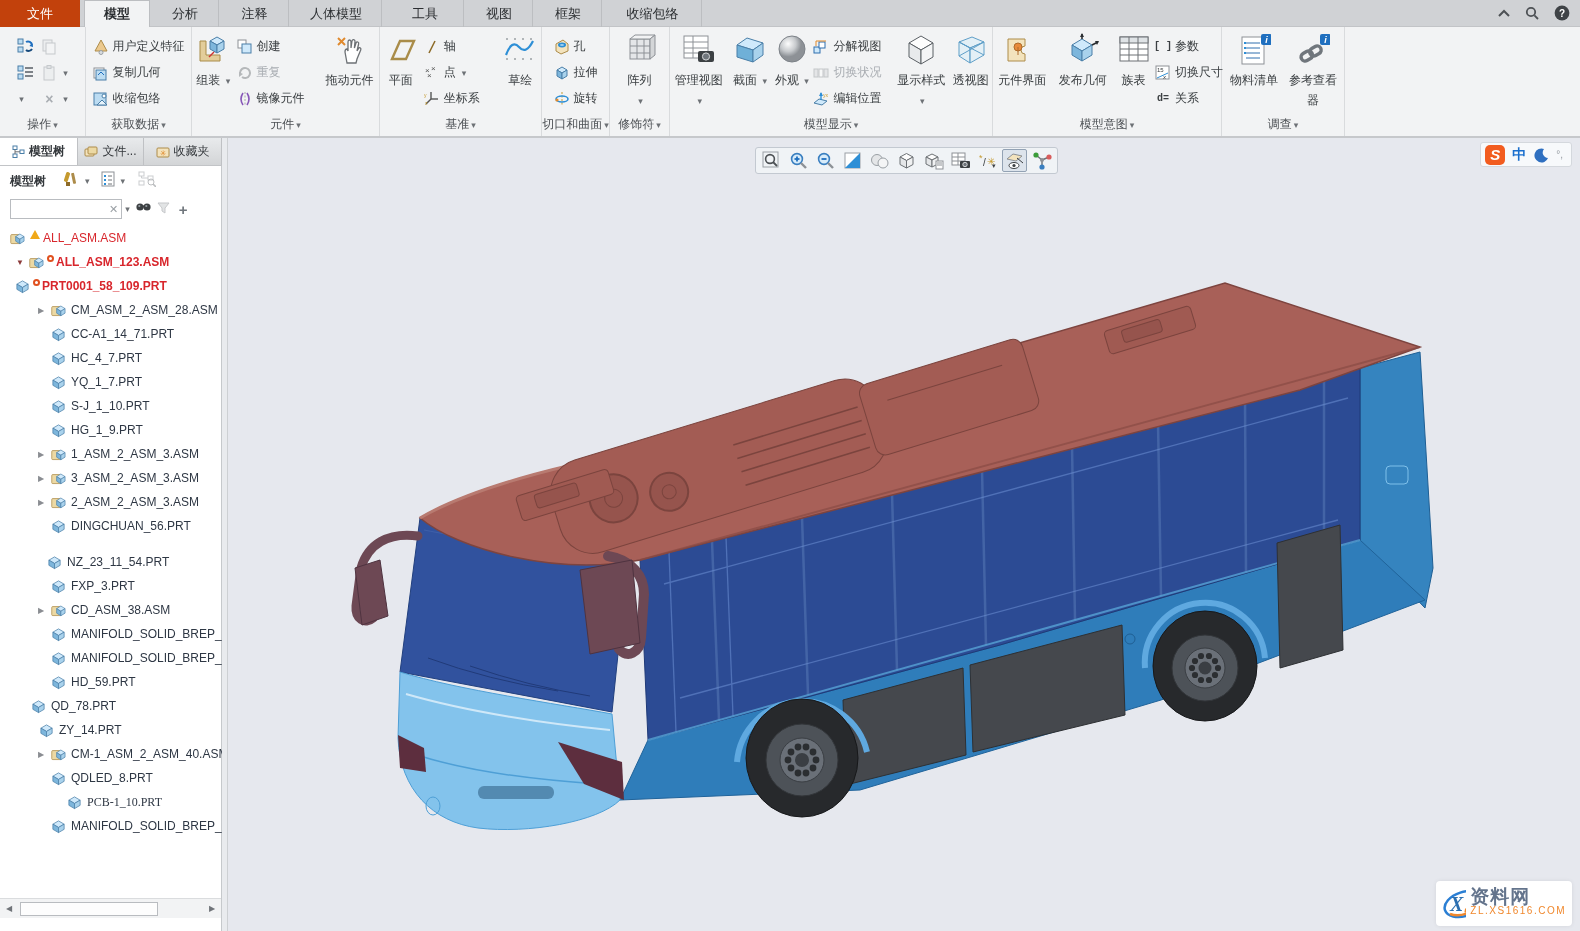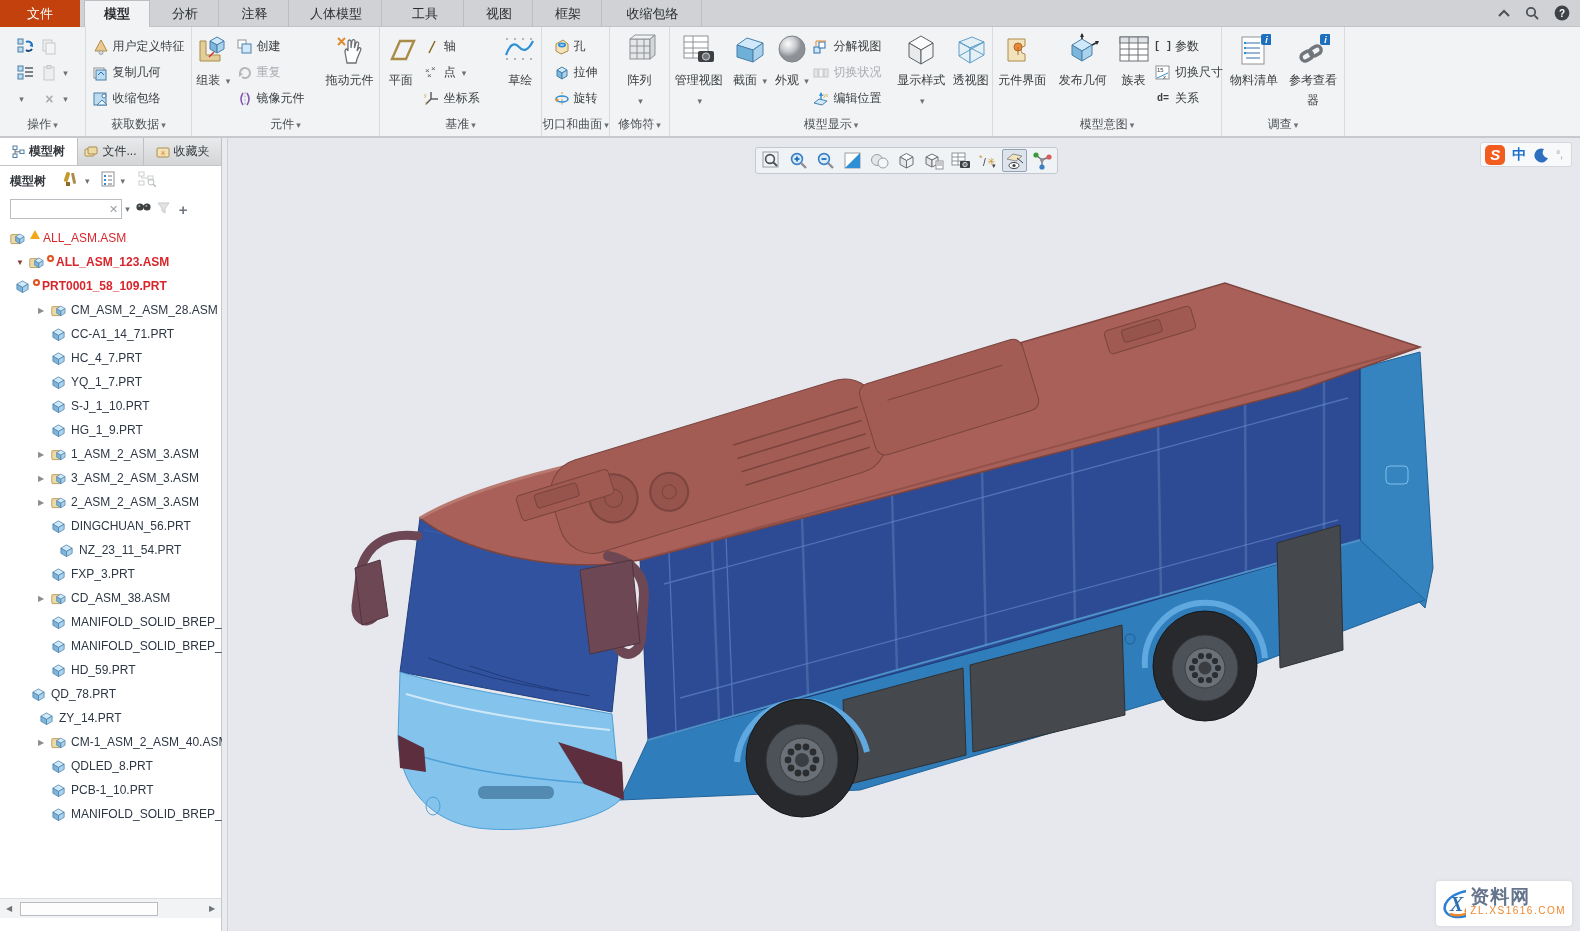--- a/index.html
+++ b/index.html
@@ -773,21 +773,21 @@
       </div>
       <div class="trow" style="padding-left: 36px;">
         <span class="arr"></span>
         <svg class="ticon" viewBox="0 0 16 16">
           <path d="M2 5.5 L8 2 L14 5.5 L8 9 Z" fill="#cfe9fb" stroke="#4a7fa8" stroke-width="0.8"></path>
           <path d="M2 5.5 L8 9 L8 14.5 L2 11 Z" fill="#7db6dc" stroke="#4a7fa8" stroke-width="0.8"></path>
           <path d="M14 5.5 L8 9 L8 14.5 L14 11 Z" fill="#a9d2ec" stroke="#4a7fa8" stroke-width="0.8"></path>
         </svg>
         <span class="tlabel">DINGCHUAN_56.PRT</span>
       </div>
-      <div class="trow" style="padding-left: 44px;">
+      <div class="trow" style="padding-left: 32px; margin-top: 12px;">
         <span class="arr"></span>
         <svg class="ticon" viewBox="0 0 16 16">
           <path d="M2 5.5 L8 2 L14 5.5 L8 9 Z" fill="#cfe9fb" stroke="#4a7fa8" stroke-width="0.8"></path>
           <path d="M2 5.5 L8 9 L8 14.5 L2 11 Z" fill="#7db6dc" stroke="#4a7fa8" stroke-width="0.8"></path>
           <path d="M14 5.5 L8 9 L8 14.5 L14 11 Z" fill="#a9d2ec" stroke="#4a7fa8" stroke-width="0.8"></path>
         </svg>
         <span class="tlabel">NZ_23_11_54.PRT</span>
       </div>
       <div class="trow" style="padding-left: 36px;">
         <span class="arr"></span>
@@ -865,21 +865,21 @@
       </div>
       <div class="trow" style="padding-left: 36px;">
         <span class="arr"></span>
         <svg class="ticon" viewBox="0 0 16 16">
           <path d="M2 5.5 L8 2 L14 5.5 L8 9 Z" fill="#cfe9fb" stroke="#4a7fa8" stroke-width="0.8"></path>
           <path d="M2 5.5 L8 9 L8 14.5 L2 11 Z" fill="#7db6dc" stroke="#4a7fa8" stroke-width="0.8"></path>
           <path d="M14 5.5 L8 9 L8 14.5 L14 11 Z" fill="#a9d2ec" stroke="#4a7fa8" stroke-width="0.8"></path>
         </svg>
         <span class="tlabel">QDLED_8.PRT</span>
       </div>
-      <div class="trow" style="padding-left: 36px;">
+      <div class="trow" style="padding-left: 52px; font-family: Liberation Serif, serif;">
         <span class="arr"></span>
         <svg class="ticon" viewBox="0 0 16 16">
           <path d="M2 5.5 L8 2 L14 5.5 L8 9 Z" fill="#cfe9fb" stroke="#4a7fa8" stroke-width="0.8"></path>
           <path d="M2 5.5 L8 9 L8 14.5 L2 11 Z" fill="#7db6dc" stroke="#4a7fa8" stroke-width="0.8"></path>
           <path d="M14 5.5 L8 9 L8 14.5 L14 11 Z" fill="#a9d2ec" stroke="#4a7fa8" stroke-width="0.8"></path>
         </svg>
         <span class="tlabel">PCB-1_10.PRT</span>
       </div>
       <div class="trow" style="padding-left: 36px;">
         <span class="arr"></span>

